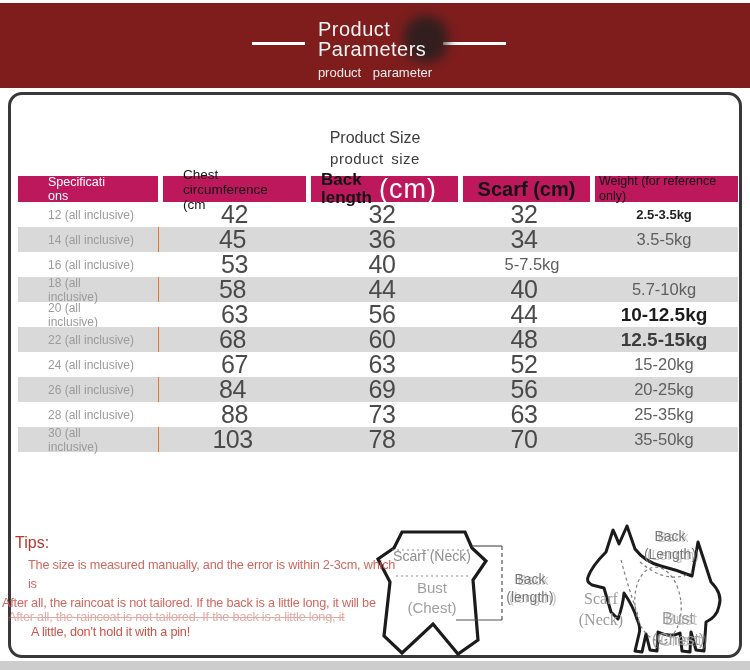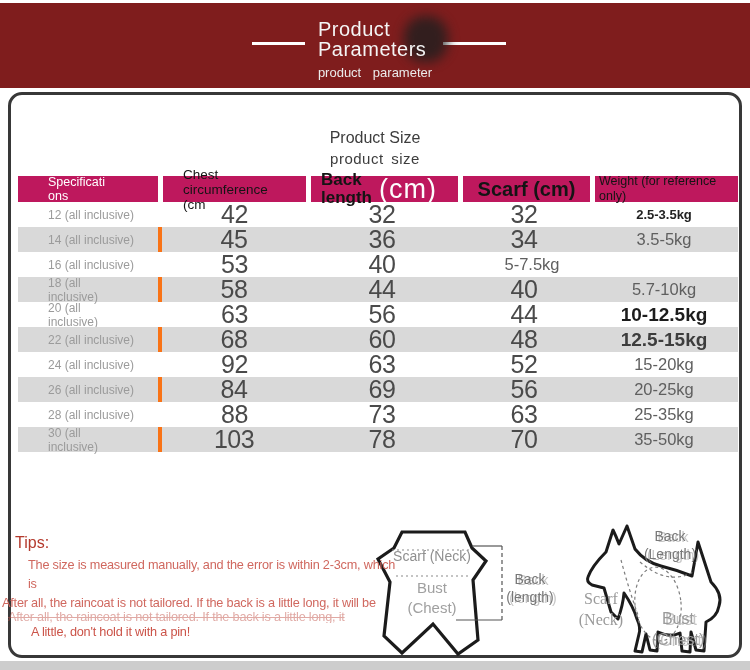--- a/index.html
+++ b/index.html
@@ -33,21 +33,21 @@
   .head .td{background:#be185d;margin-top:8px;}
   .head .c3,.head .c4,.head .c5{border-left:5px solid #fff;}
   .head .c1{color:#fff;font-size:12.5px;line-height:14px;white-space:pre-line;}
   .head .c2{color:#141414;font-size:13.5px;line-height:15px;white-space:pre-line;justify-content:flex-start;padding-left:20px;}
   .head .c3{justify-content:flex-start;padding-left:10px;gap:7px;}
   .back-b{font-weight:bold;color:#141414;font-size:17px;line-height:18px;white-space:pre-line;}
   .cm-white{color:#fdfdfd;font-size:27px;font-weight:400;letter-spacing:1px;}
   .head .c4{font-weight:bold;color:#141414;font-size:20px;}
   .head .c5{color:#141414;font-size:12.5px;line-height:15px;white-space:pre-line;justify-content:flex-start;padding-left:4px;}
   .trow.alt .td{background:#d9d9d9;}
-  .trow.alt .c2{border-left:4px solid #f97316;}
+  .trow.alt .c2{border-left:1px solid #f97316;}
   .body .c1{font-size:12px;color:#9b9b9b;line-height:14px;white-space:pre-line;}
   .body .c2,.body .c3,.body .c4{font-size:25px;color:#4a4a4a;letter-spacing:-.5px;}
   .body .c5{font-size:16.5px;color:#5f5f5f;}
   .body .c5.w-sb{font-size:13px;font-weight:bold;color:#222;}
   .body .c5.w-b{font-size:19px;font-weight:bold;color:#1c1c1c;}
   .body .c5.w-b2{font-size:19px;font-weight:bold;color:#3d3d3d;}
   
   .tips-title{position:absolute;left:15px;top:534px;font-size:16px;color:#b4392c;z-index:3;}
   .tips{position:absolute;left:0;top:556px;width:402px;font-size:12.7px;line-height:19px;color:#d0685f;z-index:3;letter-spacing:-.2px;}
   .tips .l1{margin-left:28px;}
@@ -138,21 +138,21 @@
     </div>
     <div class="trow alt">
       <div class="td c1">22 (all inclusive)</div>
       <div class="td c2">68</div>
       <div class="td c3">60</div>
       <div class="td c4">48</div>
       <div class="td c5 w-b2">12.5-15kg</div>
     </div>
     <div class="trow">
       <div class="td c1">24 (all inclusive)</div>
-      <div class="td c2">92</div>
+      <div class="td c2">67</div>
       <div class="td c3">63</div>
       <div class="td c4">52</div>
       <div class="td c5">15-20kg</div>
     </div>
     <div class="trow alt">
       <div class="td c1">26 (all inclusive)</div>
       <div class="td c2">84</div>
       <div class="td c3">69</div>
       <div class="td c4">56</div>
       <div class="td c5">20-25kg</div>

